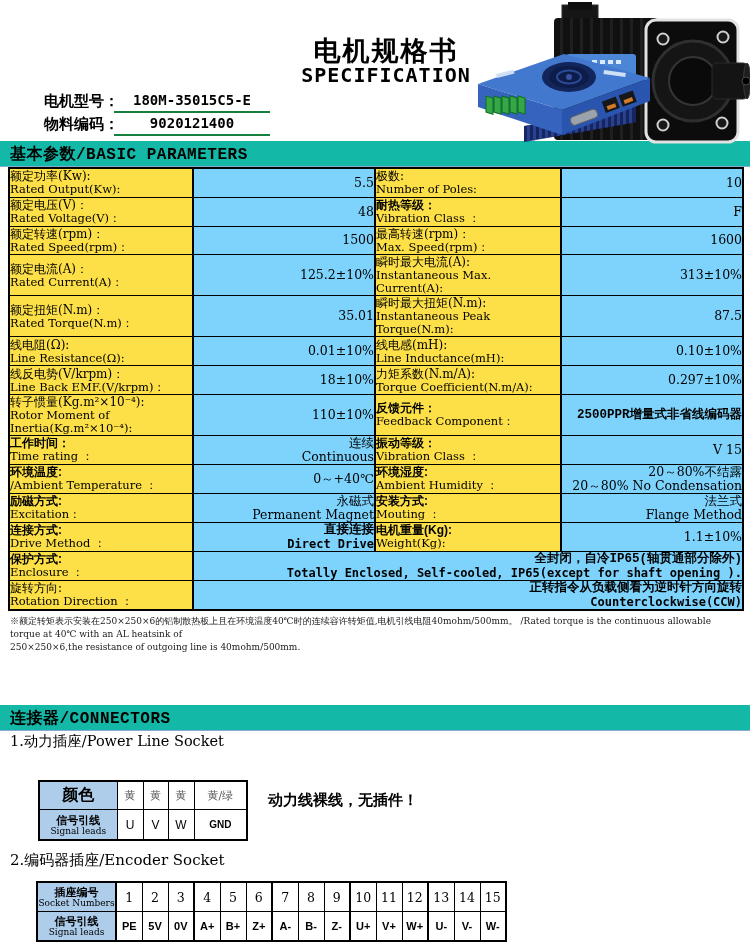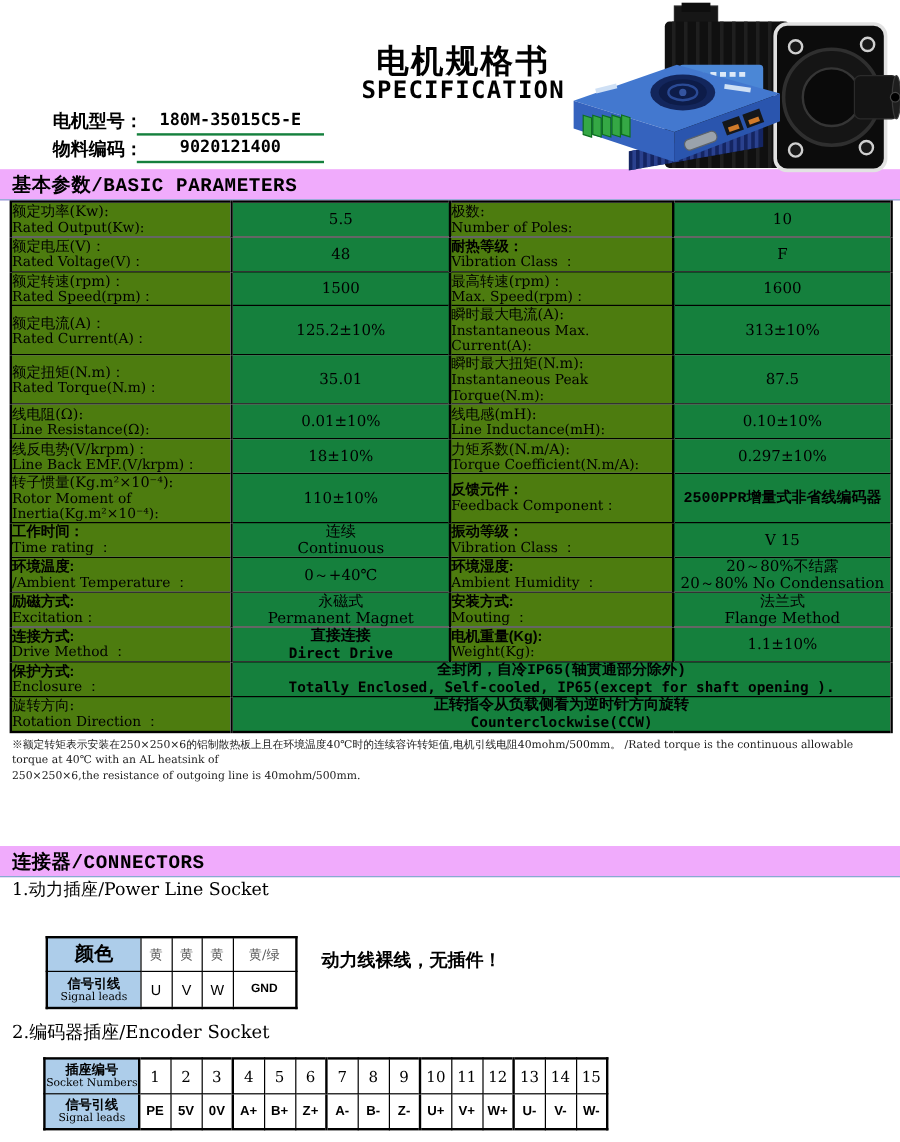--- a/index.html
+++ b/index.html
@@ -14,38 +14,38 @@
   #title-zh{top:33px;left:280px;width:212px;text-align:center;font-size:27px;letter-spacing:2px;}
   #title-en{top:63px;left:280px;width:212px;text-align:center;font-size:20px;letter-spacing:1px;}
   .fieldlab{font-size:15px;}
   #model-label{top:92px;left:44px;}
   #code-label{top:115px;left:44px;}
   .fieldval{left:114px;width:156px;text-align:center;font-size:14px;border-bottom:2px solid #15803d;height:19px;}
   #model-value{top:92px;}
   #code-value{top:115px;}
 
   
-  .secbar{left:0;width:750px;height:25px;background:#f0abfc;border-bottom:1px solid #86abd0;}
+  .secbar{left:0;width:750px;height:25px;background:#14b8a6;border-bottom:1px solid #86abd0;}
   .secbar span{display:block;padding:3px 0 0 10px;font-size:16px;letter-spacing:.5px;}
   #bar-basic{top:141px;}
   #bar-connectors{top:705px;}
 
   
   #basic-table{top:167px;left:8px;}
   table{border-collapse:collapse;table-layout:fixed;}
   #basic-table table{width:734px;}
   #basic-table td{border-top:1px solid #000;border-bottom:1px solid #000;
       border-left:2px solid #000;border-right:2px solid #000;
       height:27.8px;padding:0;overflow:hidden;}
   #basic-table table{border:2px solid #000;}
-  td.lbl{background:#4d7c0f;padding:1px 2px 1px 4px;vertical-align:middle;}
+  td.lbl{background:#fde047;padding:1px 2px 1px 4px;vertical-align:middle;}
   td.lbl .zh{font-size:12px;line-height:14px;font-family:"DejaVu Serif","Liberation Serif",serif;}
   td.lbl .en{font-size:11.5px;line-height:13px;font-family:"DejaVu Serif","Liberation Serif",serif;}
   td.lbl.bold-lbl .zh{font-family:"Liberation Sans",sans-serif;font-weight:bold;}
-  td.val{text-align:center;vertical-align:middle;background:#15803d;}
+  td.val{text-align:right;vertical-align:middle;background:#7dd3fc;}
   td.val div{line-height:14px;}
   td.val .serif{font-size:12.5px;}
   td.val .hei{font-size:12.5px;}
   td.val .mono{font-size:12px;}
 
   
   #footnote{top:615px;left:10px;width:734px;font-size:9px;line-height:13px;color:#1a1a1a;}
 
   
   #power-heading{top:732px;left:10px;font-size:14.5px;}

